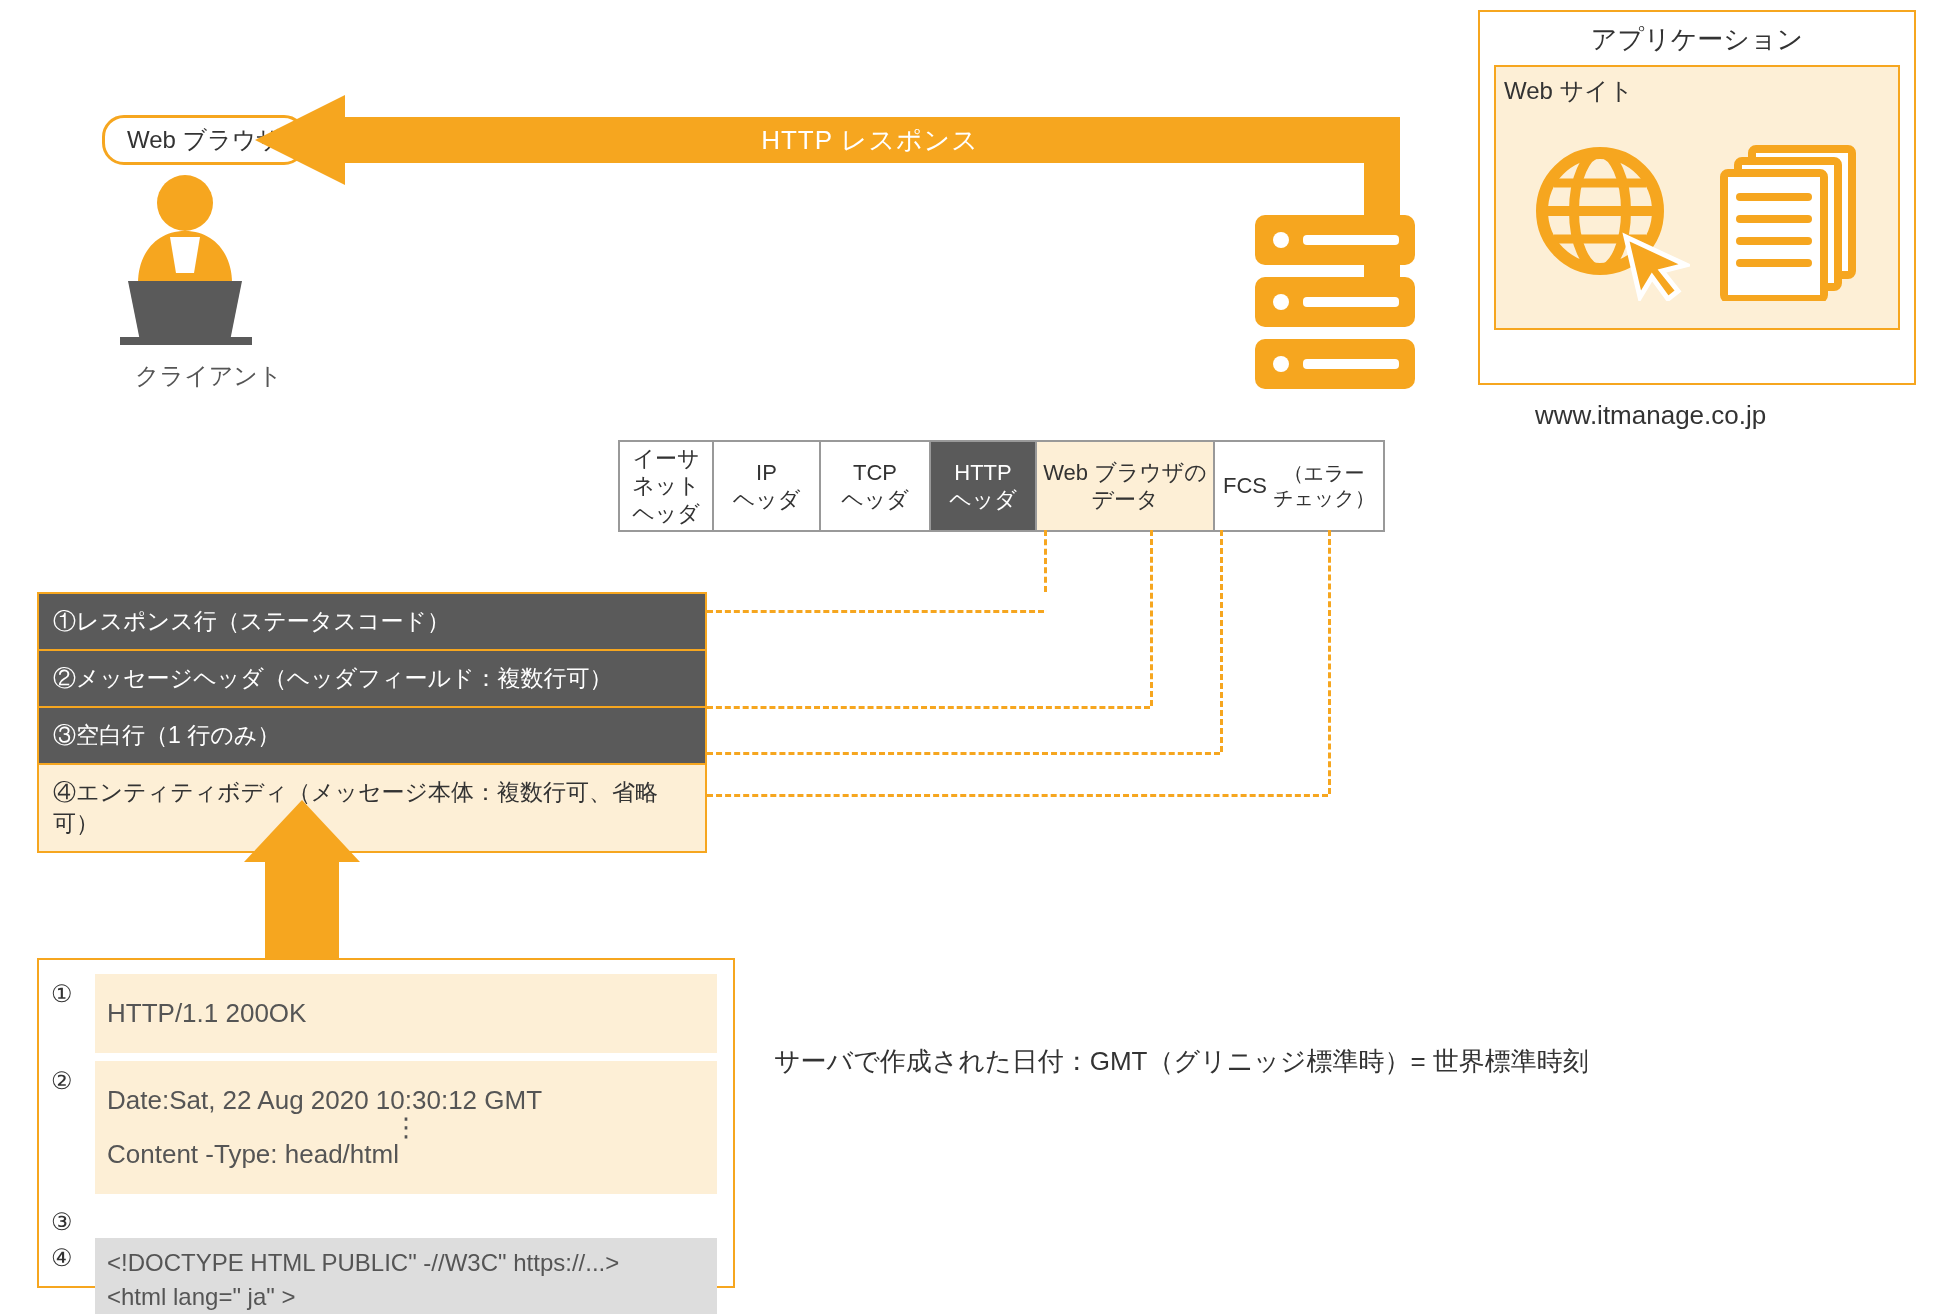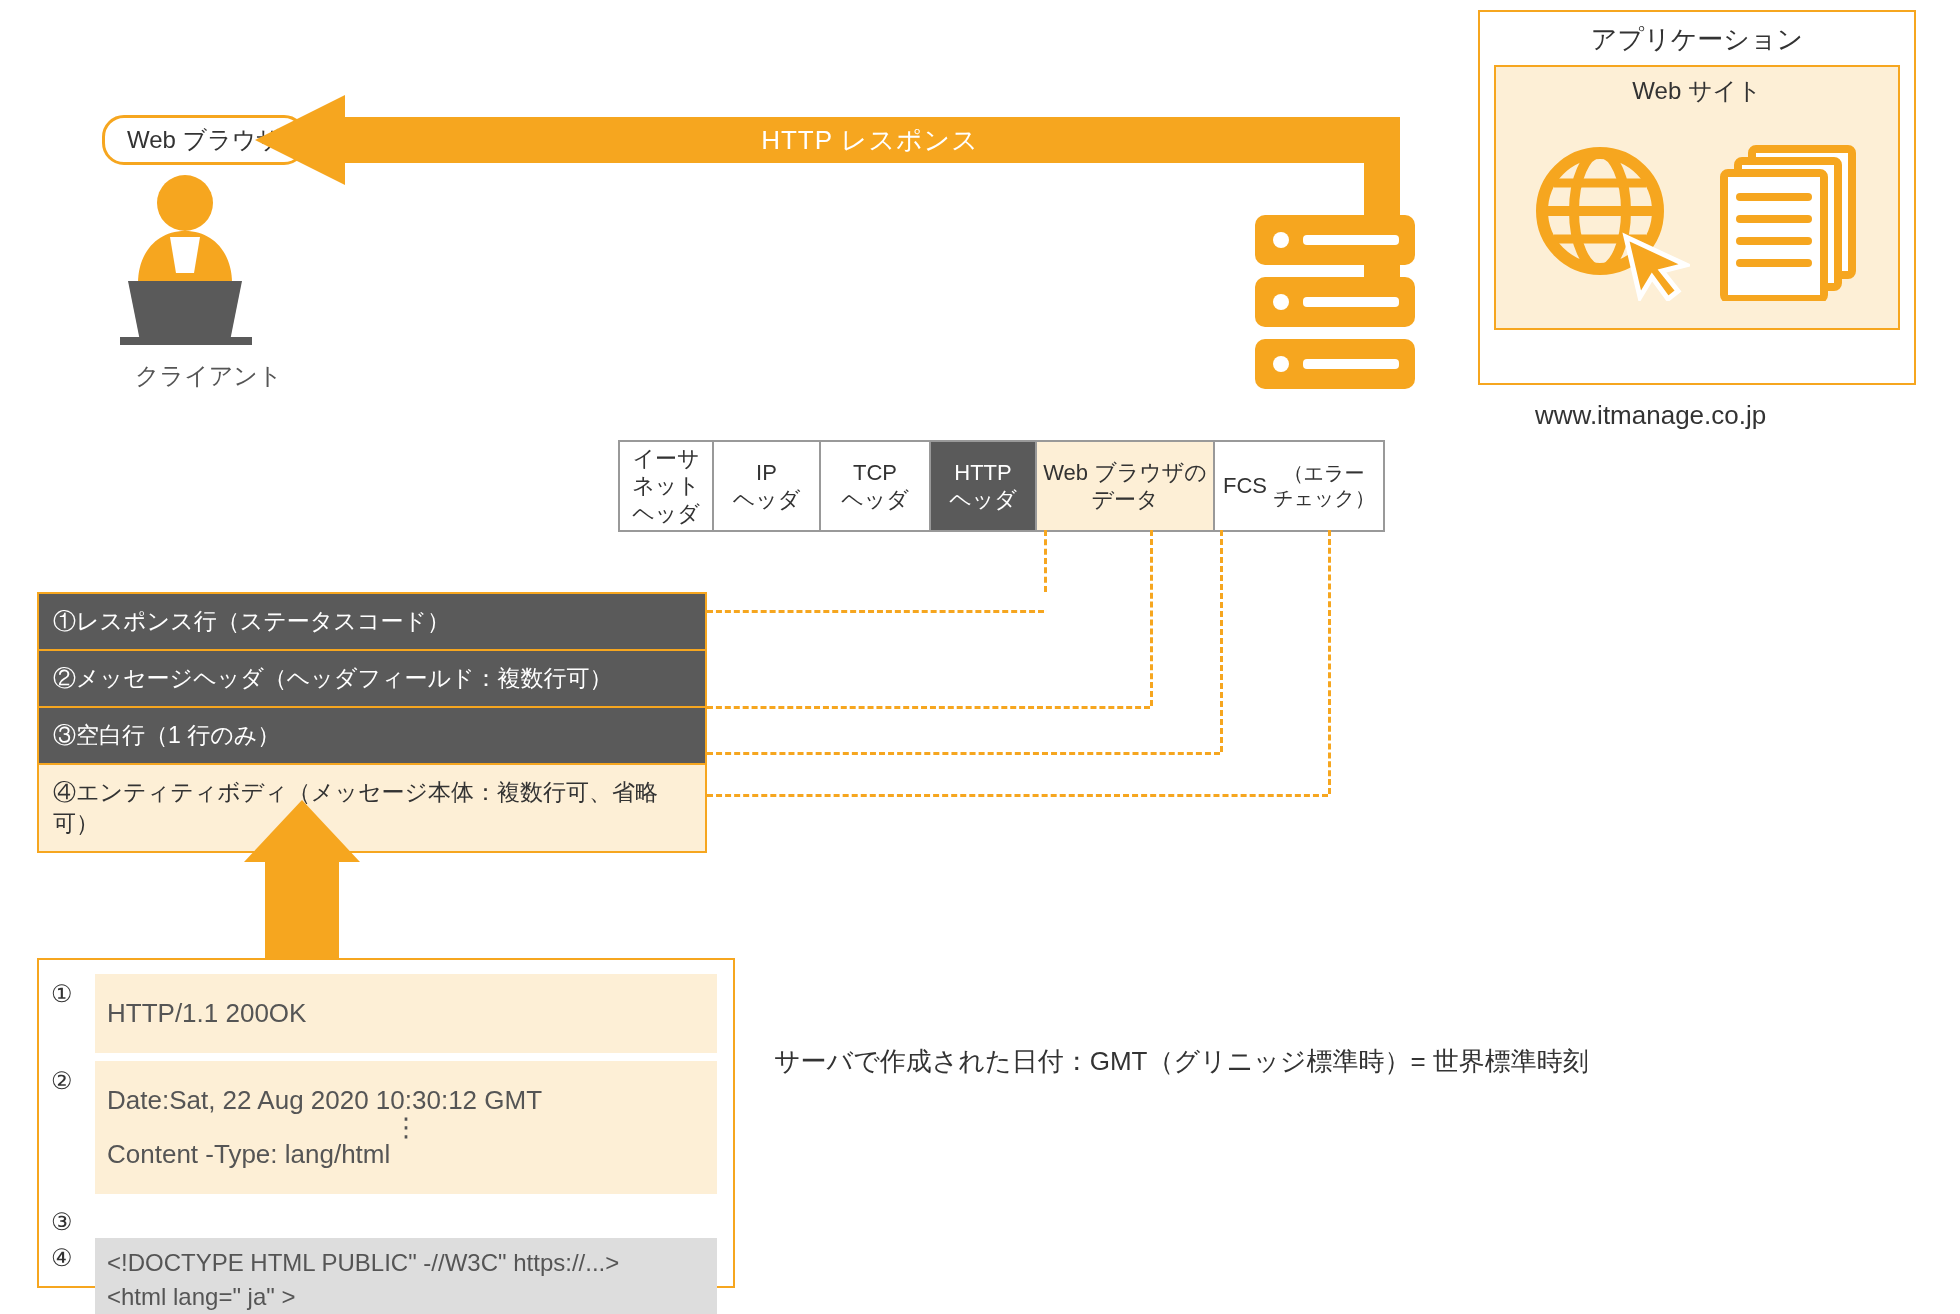--- a/index.html
+++ b/index.html
@@ -49,21 +49,21 @@
   .webserver-box{
     position:absolute;left:1478px;top:10px;width:438px;height:375px;
     border:2px solid var(--orange);box-sizing:border-box;
     padding:10px 14px;
   }
   .webserver-title{text-align:center;font-size:26px;line-height:1.35;color:#333;}
   .website-panel{
     margin-top:8px;border:2px solid var(--orange);background:var(--orange-pale);
     padding:8px;box-sizing:border-box;height:265px;
   }
-  .website-label{text-align:center;font-size:24px;color:#333;margin-bottom:24px;}
+  .website-label{font-size:24px;color:#333;margin-bottom:24px;}
   .website-icons{display:flex;justify-content:center;gap:24px;align-items:center;height:180px;}
   .website-icons svg{display:block;}
   .domain-label{position:absolute;left:1535px;top:400px;font-size:26px;color:#333;}
 
   
   .packet-row{
     position:absolute;left:618px;top:440px;display:flex;height:88px;
     border:2px solid var(--gray-border);
   }
   .packet-cell{
@@ -246,21 +246,21 @@
       <div class="ex-content">
           <div class="ex-pale">HTTP/1.1 200OK</div>
         </div>
     </div>
     <div class="ex-row">
       <div class="ex-num">②</div>
       <div class="ex-content">
         <div class="ex-pale">
           <div>Date:Sat, 22 Aug 2020 10:30:12 GMT</div>
           <div class="dots">⋮</div>
-          <div>Content -Type: lang/html</div>
+          <div>Content -Type: head/html</div>
         </div>
       </div>
     </div>
     <div class="ex-row" style="margin-bottom:2px;">
       <div class="ex-num">③</div>
       <div class="ex-content"></div>
     </div>
     <div class="ex-row" style="margin-bottom:0;">
       <div class="ex-num">④</div>
       <div class="ex-content">

